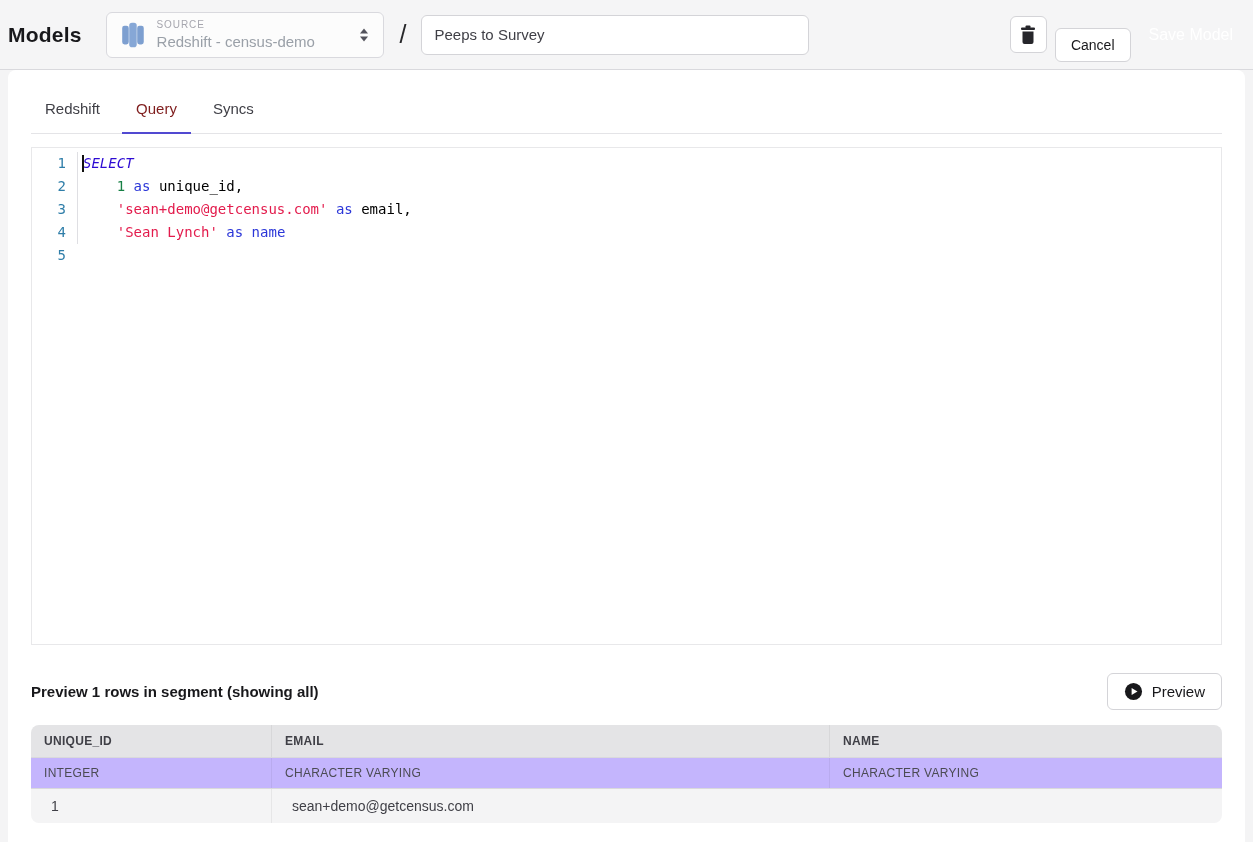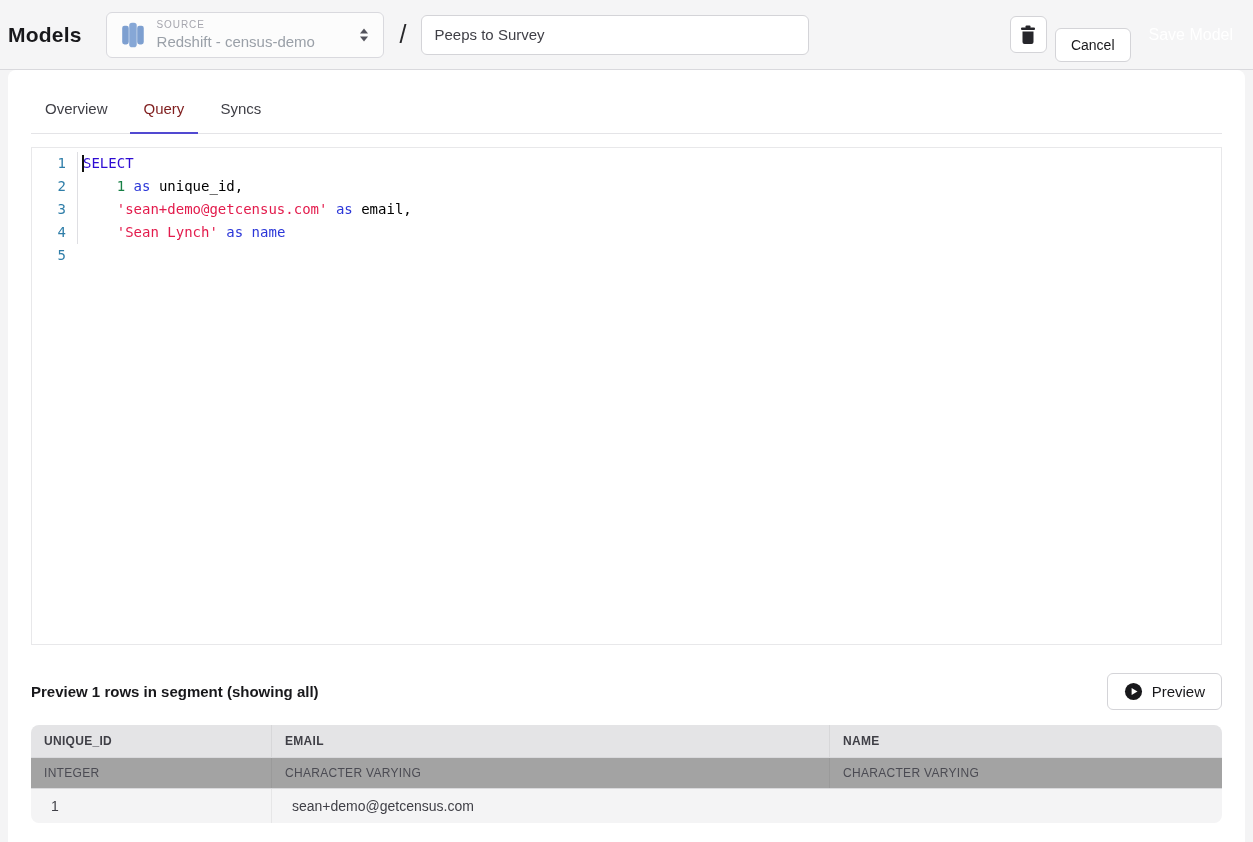--- a/index.html
+++ b/index.html
@@ -140,21 +140,21 @@
     margin: 15px 23px 0;
     border-radius: 8px;
     overflow: hidden;
   }
   .trow { display: grid; grid-template-columns: 240px 558px 1fr; }
   .trow + .trow { border-top: 1px solid #d9d9dc; }
   .tcell { display: flex; align-items: center; padding-left: 13px; }
   .tcell + .tcell { border-left: 1px solid rgba(0,0,0,0.055); }
   .thead { background: #e4e4e6; height: 32px; }
   .thead .tcell { font-size: 12px; font-weight: 700; color: #3f3f46; letter-spacing: .3px; }
-  .ttype { background: #a3a3a3; height: 31px; }
+  .ttype { background: #c4b5fd; height: 31px; }
   .ttype .tcell { font-size: 12px; color: #4b4b53; letter-spacing: .3px; }
   .tdata { background: #f4f4f5; height: 35px; }
   .tdata .tcell { font-size: 14px; color: #3f3f46; padding-left: 20px; }
 </style>
 </head>
 <body>
 
 <div class="header">
   <div class="page-title">Models</div>
 
@@ -195,29 +195,29 @@
   </button>
 
   <button class="cancel-button">Cancel</button>
 
   <button class="save-button" disabled="">Save Model</button>
 </div>
 
 <div class="card">
 
   <div class="tab-bar">
-      <div class="tab">Overview</div>
+      <div class="tab">Redshift</div>
       <div class="tab active">Query</div>
       <div class="tab">Syncs</div>
     </div>
 
   <div class="code-editor">
       <div class="cm-line">
         <div class="cm-gutter" style="color: rgb(47, 126, 169);">1</div>
-        <pre class="cm-code"><span class="cm-cursor"></span><span style="color: rgb(45, 11, 211);">SELECT</span></pre>
+        <pre class="cm-code"><span class="cm-cursor"></span><span style="color: rgb(45, 11, 211); font-style: italic;">SELECT</span></pre>
       </div>
       <div class="cm-line">
         <div class="cm-gutter" style="color: rgb(47, 126, 169);">2</div>
         <pre class="cm-code"><span style="color: rgb(0, 0, 0);">    </span><span style="color: rgb(23, 128, 69);">1</span><span style="color: rgb(0, 0, 0);"> </span><span style="color: rgb(43, 54, 216);">as</span><span style="color: rgb(0, 0, 0);"> unique_id,</span></pre>
       </div>
       <div class="cm-line">
         <div class="cm-gutter" style="color: rgb(47, 126, 169);">3</div>
         <pre class="cm-code"><span style="color: rgb(0, 0, 0);">    </span><span style="color: rgb(227, 27, 76);">'sean+demo@getcensus.com'</span><span style="color: rgb(0, 0, 0);"> </span><span style="color: rgb(43, 54, 216);">as</span><span style="color: rgb(0, 0, 0);"> email,</span></pre>
       </div>
       <div class="cm-line">

